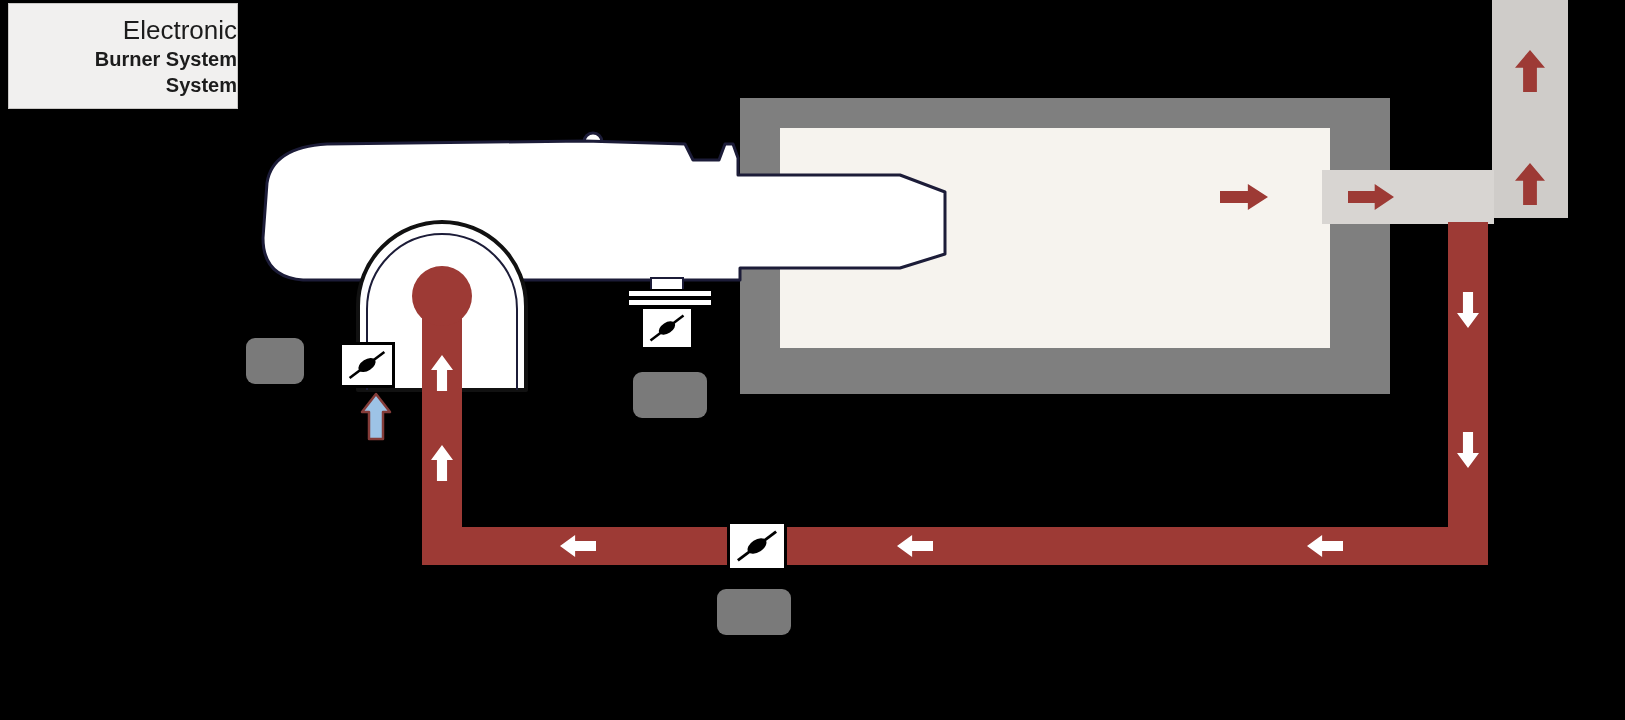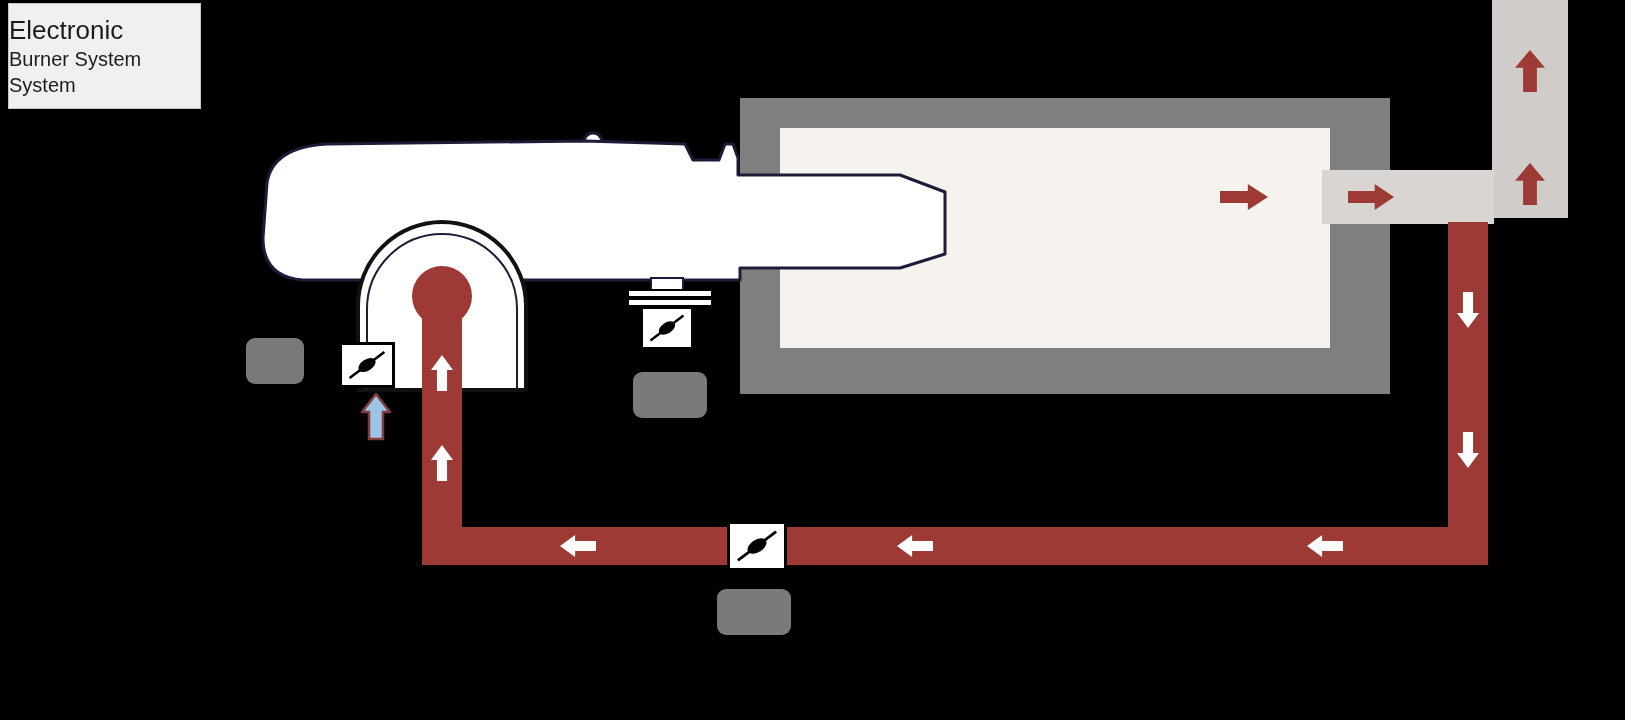--- a/index.html
+++ b/index.html
@@ -17,27 +17,27 @@
     --outline-navy:#1c1c38;
     --arrow-white:#ffffff;
   }
   html,body{margin:0;padding:0;background:#000;}
   #canvas{
     position:relative;width:1625px;height:720px;overflow:hidden;
     background:var(--background);
     font-family:"Liberation Sans",sans-serif;
   }
   .control-box{
-    position:absolute;left:8px;top:3px;width:193px;height:106px;
+    position:absolute;left:8px;top:3px;width:230px;height:106px;
     background:var(--title-bg);border:1px solid #c9c7c5;box-sizing:border-box;
-    display:flex;flex-direction:column;align-items:flex-start;justify-content:center;
+    display:flex;flex-direction:column;align-items:flex-end;justify-content:center;
     color:var(--title-text);text-align:center;
   }
   .cb-line1{font-size:26px;line-height:32px;}
-  .cb-line2{font-size:20px;line-height:26px;}
+  .cb-line2{font-size:20px;line-height:26px;font-weight:bold;}
 
   .furnace{position:absolute;left:740px;top:98px;width:650px;height:296px;background:var(--furnace-gray);}
   .furnace-inner{position:absolute;left:40px;top:30px;width:550px;height:220px;background:var(--furnace-interior);}
 
   .stack{position:absolute;left:1492px;top:0px;width:76px;height:218px;background:var(--stack-gray);}
   .duct{position:absolute;left:1322px;top:170px;width:172px;height:54px;background:var(--duct-gray);}
 
   .pipe{position:absolute;background:var(--flue-red);}
   .pipe-right{left:1448px;top:222px;width:40px;height:343px;}
   .pipe-bottom{left:422px;top:527px;width:1066px;height:38px;}

